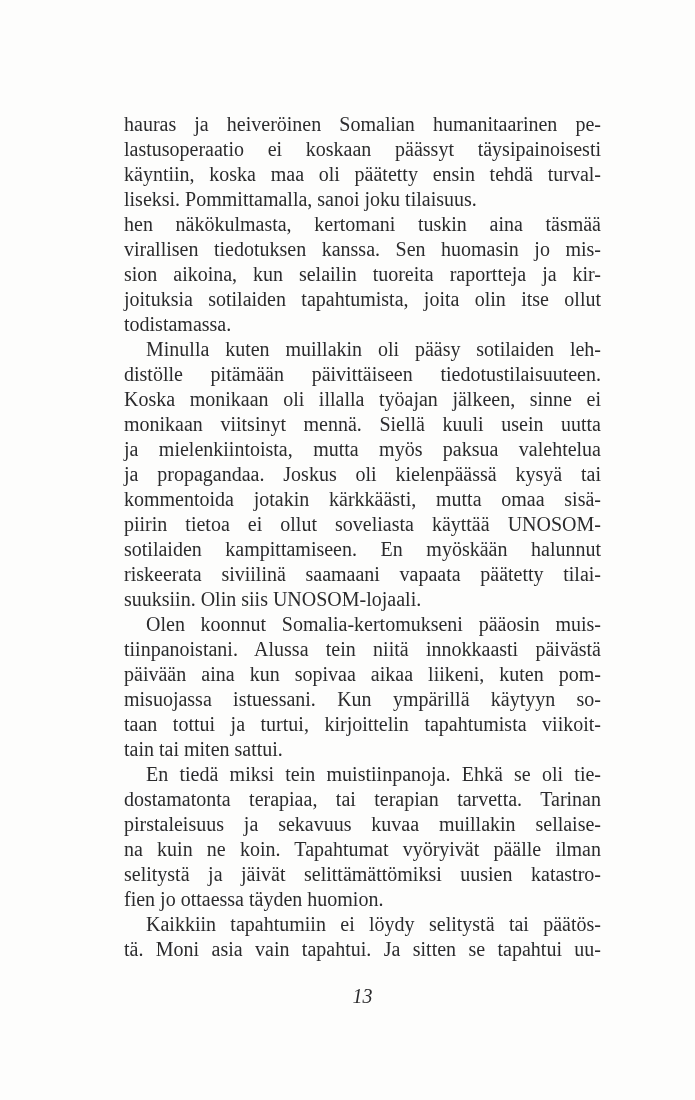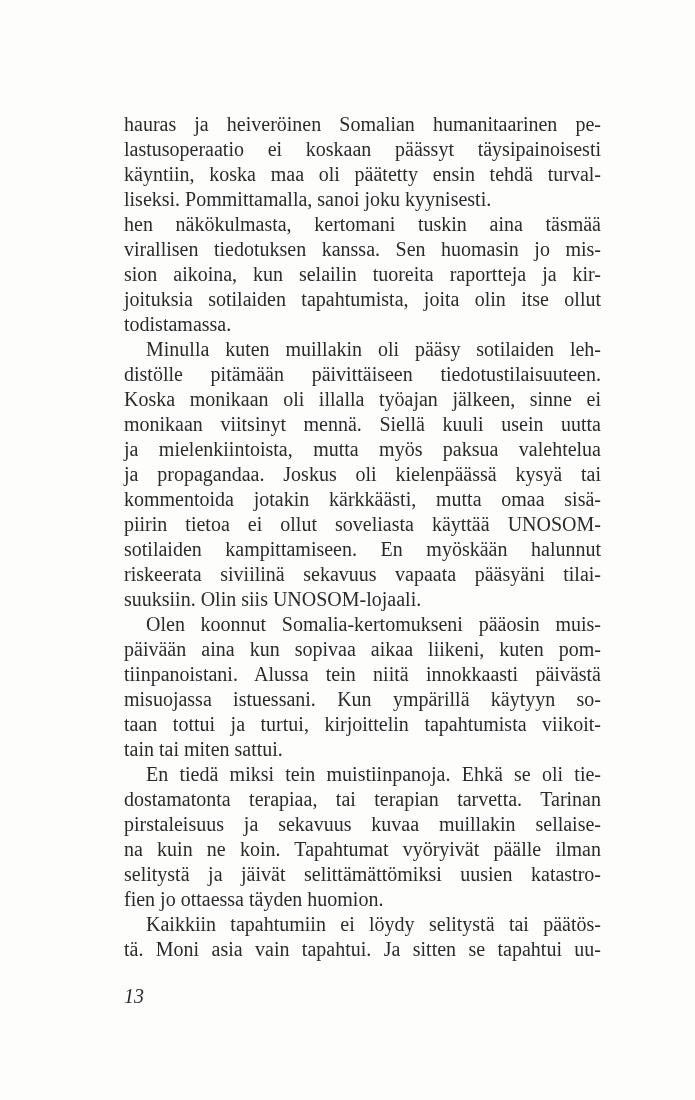--- a/index.html
+++ b/index.html
@@ -38,66 +38,66 @@
   .line.j {
     text-align: justify;
     text-align-last: justify;
   }
   .line.indent {
     text-indent: 22px;
   }
   .page-number {
     width: 477px;
     margin-top: 22px;
-    text-align: left;
+    text-align: center;
     font-style: italic;
     font-size: 20px;
     line-height: 25px;
     color: #2b2b2d;
   }
 </style>
 </head>
 <body>
 
 <div class="page">
   <div class="text-block">
 
     <div class="paragraph">
       <div class="line j">hauras ja heiveröinen Somalian humanitaarinen pe-</div>
       <div class="line j">lastusoperaatio ei koskaan päässyt täysipainoisesti</div>
       <div class="line j">käyntiin, koska maa oli päätetty ensin tehdä turval-</div>
-      <div class="line">liseksi. Pommittamalla, sanoi joku kyynisesti.</div>
+      <div class="line">liseksi. Pommittamalla, sanoi joku tilaisuus.</div>
     </div>
 
     <div class="paragraph">
       <div class="line j">hen näkökulmasta, kertomani tuskin aina täsmää</div>
       <div class="line j">virallisen tiedotuksen kanssa. Sen huomasin jo mis-</div>
       <div class="line j">sion aikoina, kun selailin tuoreita raportteja ja kir-</div>
       <div class="line j">joituksia sotilaiden tapahtumista, joita olin itse ollut</div>
       <div class="line">todistamassa.</div>
     </div>
 
     <div class="paragraph">
       <div class="line j indent">Minulla kuten muillakin oli pääsy sotilaiden leh-</div>
       <div class="line j">distölle pitämään päivittäiseen tiedotustilaisuuteen.</div>
       <div class="line j">Koska monikaan oli illalla työajan jälkeen, sinne ei</div>
       <div class="line j">monikaan viitsinyt mennä. Siellä kuuli usein uutta</div>
       <div class="line j">ja mielenkiintoista, mutta myös paksua valehtelua</div>
       <div class="line j">ja propagandaa. Joskus oli kielenpäässä kysyä tai</div>
       <div class="line j">kommentoida jotakin kärkkäästi, mutta omaa sisä-</div>
       <div class="line j">piirin tietoa ei ollut soveliasta käyttää UNOSOM-</div>
       <div class="line j">sotilaiden kampittamiseen. En myöskään halunnut</div>
-      <div class="line j">riskeerata siviilinä sekavuus vapaata pääsyäni tilai-</div>
+      <div class="line j">riskeerata siviilinä saamaani vapaata päätetty tilai-</div>
       <div class="line">suuksiin. Olin siis UNOSOM-lojaali.</div>
     </div>
 
     <div class="paragraph">
       <div class="line j indent">Olen koonnut Somalia-kertomukseni pääosin muis-</div>
+      <div class="line j">tiinpanoistani. Alussa tein niitä innokkaasti päivästä</div>
       <div class="line j">päivään aina kun sopivaa aikaa liikeni, kuten pom-</div>
-      <div class="line j">tiinpanoistani. Alussa tein niitä innokkaasti päivästä</div>
       <div class="line j">misuojassa istuessani. Kun ympärillä käytyyn so-</div>
       <div class="line j">taan tottui ja turtui, kirjoittelin tapahtumista viikoit-</div>
       <div class="line">tain tai miten sattui.</div>
     </div>
 
     <div class="paragraph">
       <div class="line j indent">En tiedä miksi tein muistiinpanoja. Ehkä se oli tie-</div>
       <div class="line j">dostamatonta terapiaa, tai terapian tarvetta. Tarinan</div>
       <div class="line j">pirstaleisuus ja sekavuus kuvaa muillakin sellaise-</div>
       <div class="line j">na kuin ne koin. Tapahtumat vyöryivät päälle ilman</div>

